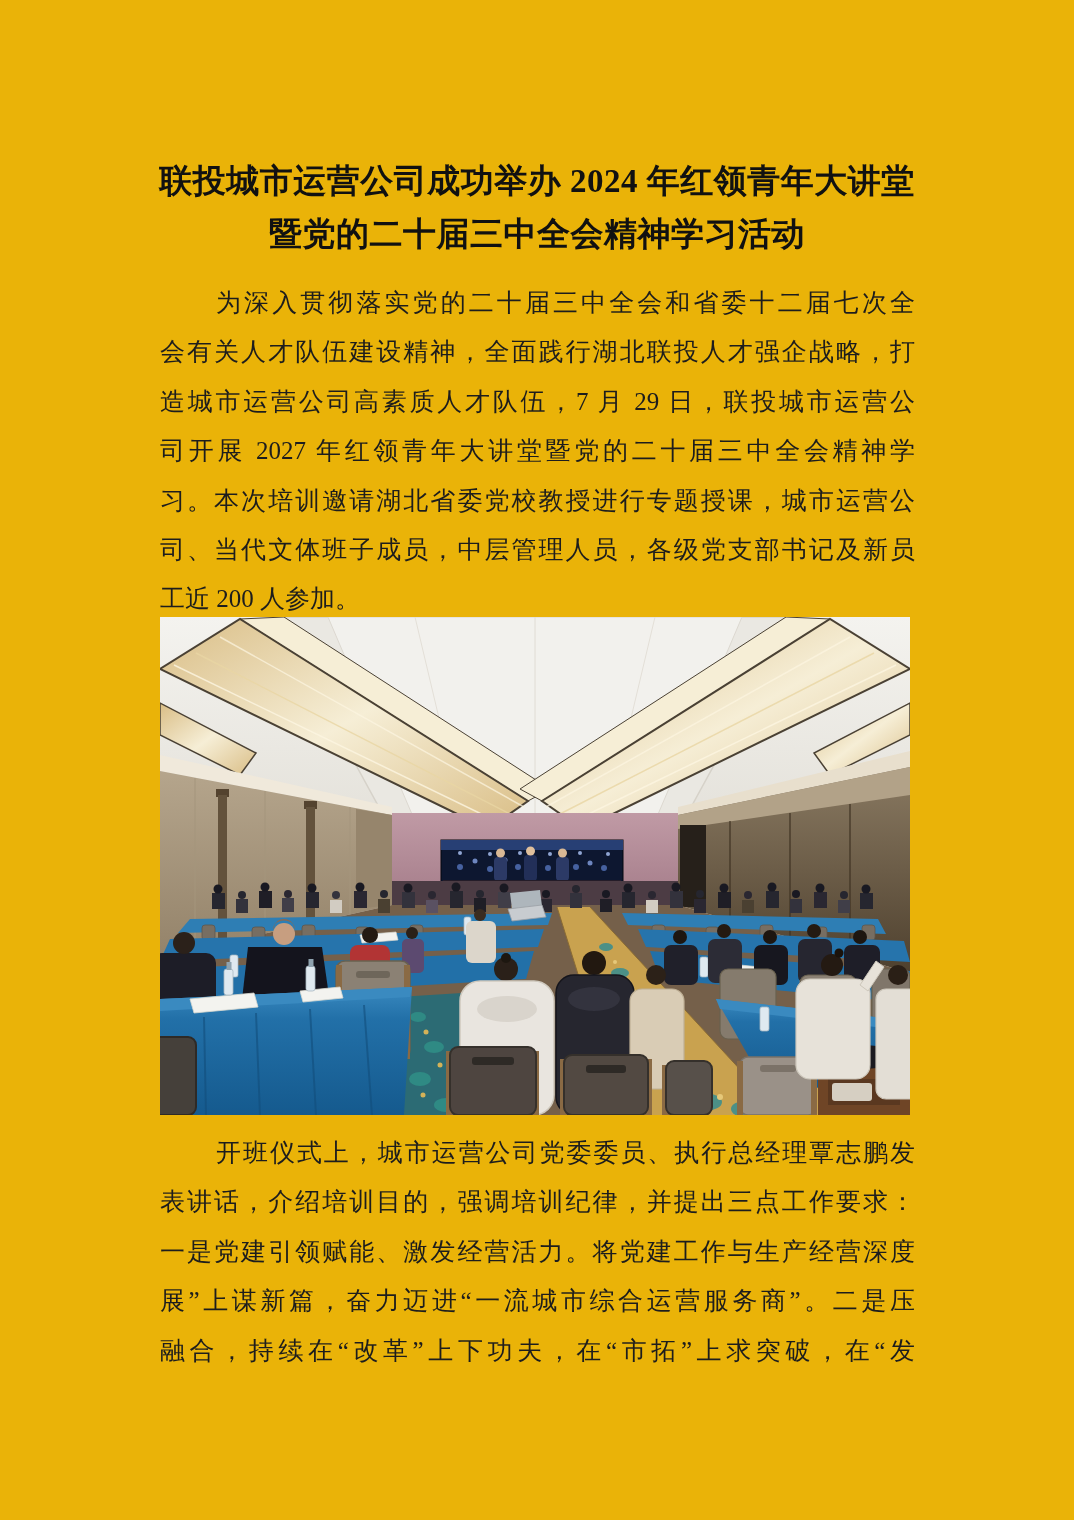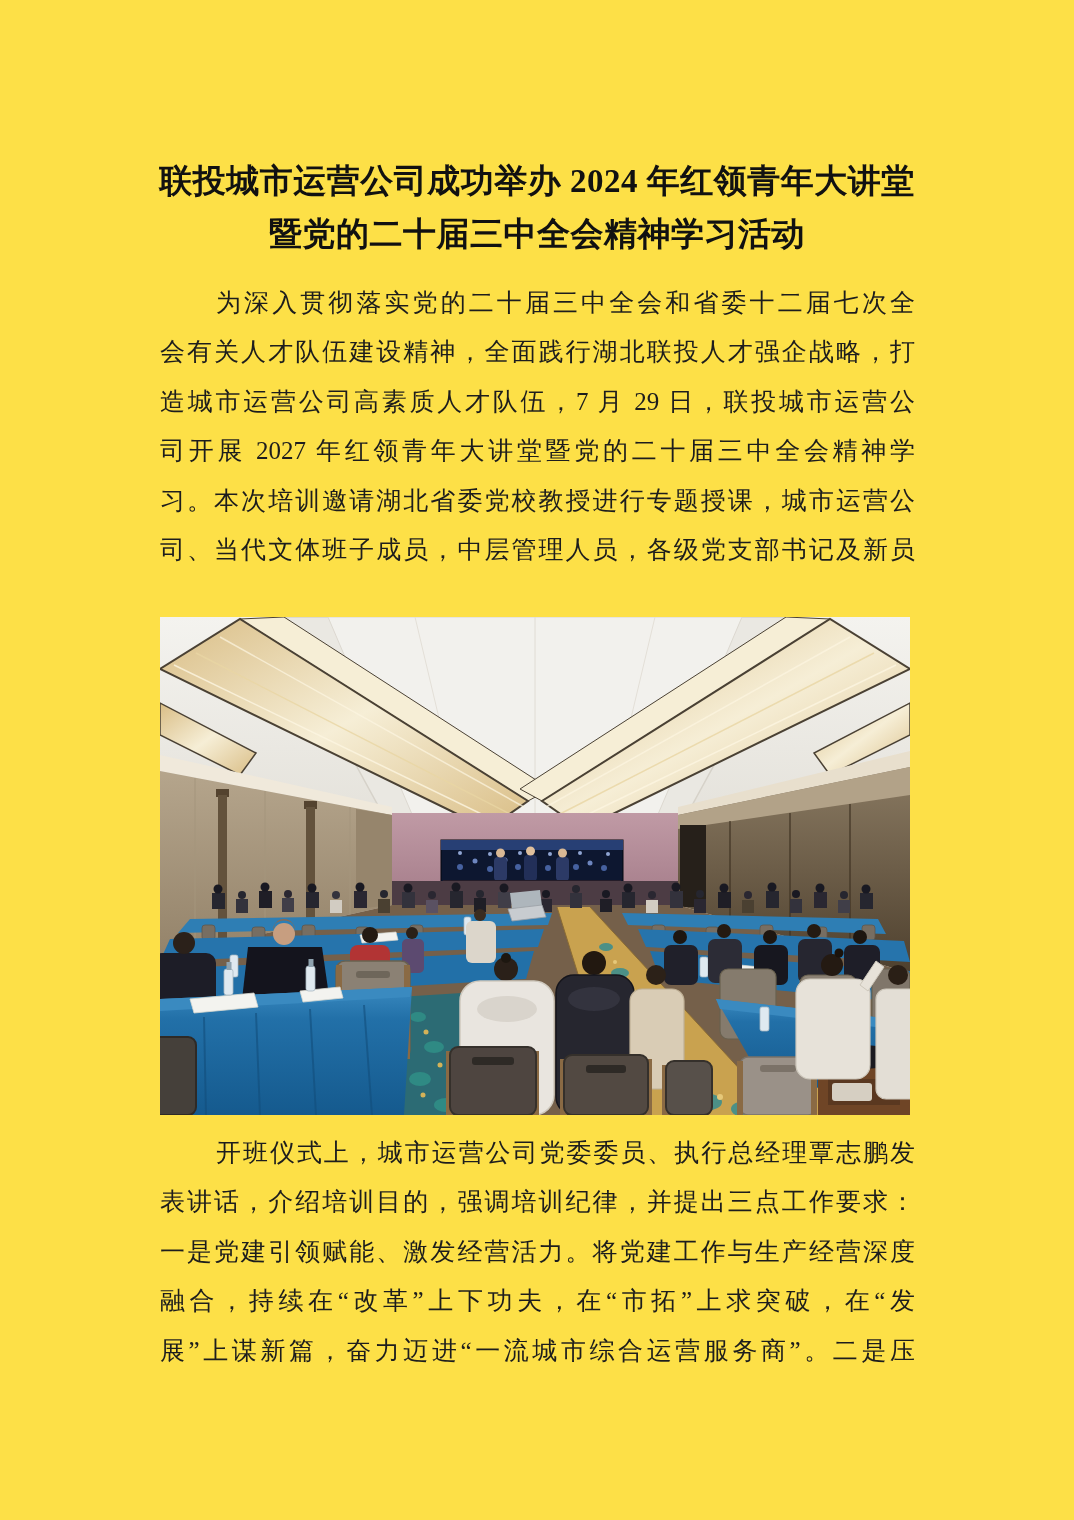--- a/index.html
+++ b/index.html
@@ -1,20 +1,20 @@
 <!DOCTYPE html>
 <html style="--ceiling: #f4f3ef; --ceiling-shadow: #e0ddd5; --chandelier: #d9bd85; --chandelier-light: #f6eed6; --wall-left: #b5a58c; --wall-left-dark: #94836a; --wall-right: #8a7a62; --wall-right-dark: #4e402e; --back-wall: #c09aa5; --back-wall-dark: #a37b88; --screen: #0d1730; --tablecloth: #2270a8; --tablecloth-light: #3a8ac0; --tablecloth-dark: #155a8e; --carpet-gold: #c9a24f; --carpet-teal: #3f8f8c; --floor: #75604a; --chair-gray: #8b8174; --chair-wood: #8a6a44; --chair-dark: #4e4540;"><head>
 <meta charset="utf-8">
 <style>
   html,body{margin:0;padding:0;background:#ffffff;}
   .page{
     position:relative;
     width:1074px;height:1520px;
     margin:0 auto;
-    background:#fde047;
+    background:#eab308;
     font-family:"Liberation Serif","DejaVu Serif",serif;
     color:#1c1c1c;
     overflow:hidden;
   }
   .title{
     position:absolute;top:133px;left:159px;width:756px;
     text-align:center;font-weight:700;font-size:33px;line-height:53px;
     letter-spacing:0.5px;color:#111;
   }
   .para{position:absolute;left:160px;width:755px;}
@@ -47,20 +47,21 @@
     <div>暨党的二十届三中全会精神学习活动</div>
   </h1>
 
   <div class="para para-1">
     <div class="line start">为深入贯彻落实党的二十届三中全会和省委十二届七次全</div>
     <div class="line">会有关人才队伍建设精神，全面践行湖北联投人才强企战略，打</div>
     <div class="line">造城市运营公司高素质人才队伍，7 月 29 日，联投城市运营公</div>
     <div class="line">司开展 2027 年红领青年大讲堂暨党的二十届三中全会精神学</div>
     <div class="line">习。本次培训邀请湖北省委党校教授进行专题授课，城市运营公</div>
     <div class="line">司、当代文体班子成员，中层管理人员，各级党支部书记及新员</div>
+    <div class="line end">工近 200 人参加。</div>
   </div>
 
   <figure class="photo">
     <svg width="750" height="498" viewBox="0 0 750 498" xmlns="http://www.w3.org/2000/svg">
       <defs>
         <linearGradient id="gCeil" x1="0" y1="0" x2="0" y2="1">
           <stop offset="0" style="stop-color:var(--ceiling)"></stop>
           <stop offset="1" style="stop-color:var(--ceiling-shadow)"></stop>
         </linearGradient>
         <linearGradient id="gAmber" x1="0" y1="0" x2="1" y2="1">
@@ -405,18 +406,18 @@
         <rect x="502" y="448" width="7" height="50" fill="var(--chair-wood)"></rect>
         <rect x="506" y="444" width="46" height="54" rx="8" fill="#57504a" stroke="#35302b" stroke-width="2"></rect>
       </g>
     </svg>
   </figure>
 
   <div class="para para-2">
     <div class="line start">开班仪式上，城市运营公司党委委员、执行总经理覃志鹏发</div>
     <div class="line">表讲话，介绍培训目的，强调培训纪律，并提出三点工作要求：</div>
     <div class="line">一是党建引领赋能、激发经营活力。将党建工作与生产经营深度</div>
+    <div class="line">展”上谋新篇，奋力迈进“一流城市综合运营服务商”。二是压</div>
     <div class="line">融合，持续在“改革”上下功夫，在“市拓”上求突破，在“发</div>
-    <div class="line">展”上谋新篇，奋力迈进“一流城市综合运营服务商”。二是压</div>
   </div>
 
 
 </div>
 
 </body></html>

